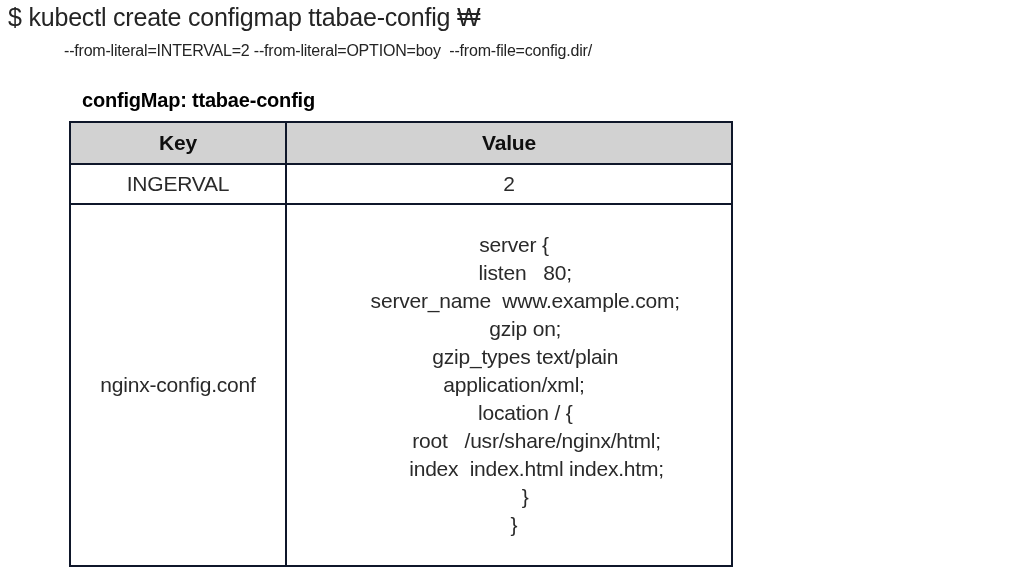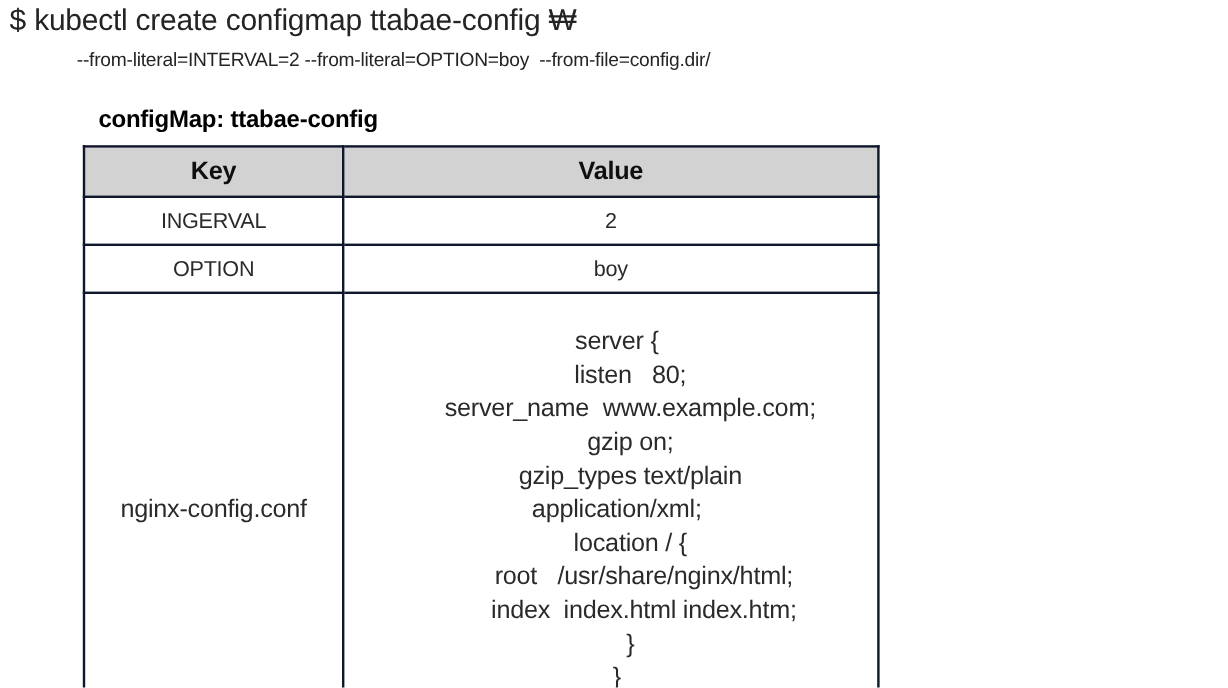--- a/index.html
+++ b/index.html
@@ -76,21 +76,21 @@
     height: 40px;
     font-size: 21px;
     font-weight: bold;
     text-align: center;
     color: #0f0f0f;
     letter-spacing: -0.2px;
   }
 
   .data-row td {
     height: 38px;
-    font-size: 18px;
+    font-size: 21px;
     text-align: center;
     color: #2a2a2a;
     font-weight: normal;
     letter-spacing: -0.2px;
   }
 
   .file-row td {
     vertical-align: middle;
   }
   .file-row td.key-cell {
@@ -135,24 +135,20 @@
       <tr class="hdr-row">
         <th>Key</th>
         <th>Value</th>
       </tr>
     </thead>
     <tbody>
       <tr class="data-row">
         <td>INGERVAL</td>
         <td>2</td>
       </tr>
-      <tr class="data-row">
-        <td>OPTION</td>
-        <td>boy</td>
-      </tr>
       <tr class="file-row">
         <td class="key-cell">nginx-config.conf</td>
         <td class="value-cell">
           <pre class="conf-pre">server {
     listen   80;
     server_name  www.example.com;
     gzip on;
     gzip_types text/plain
 application/xml;
     location / {

